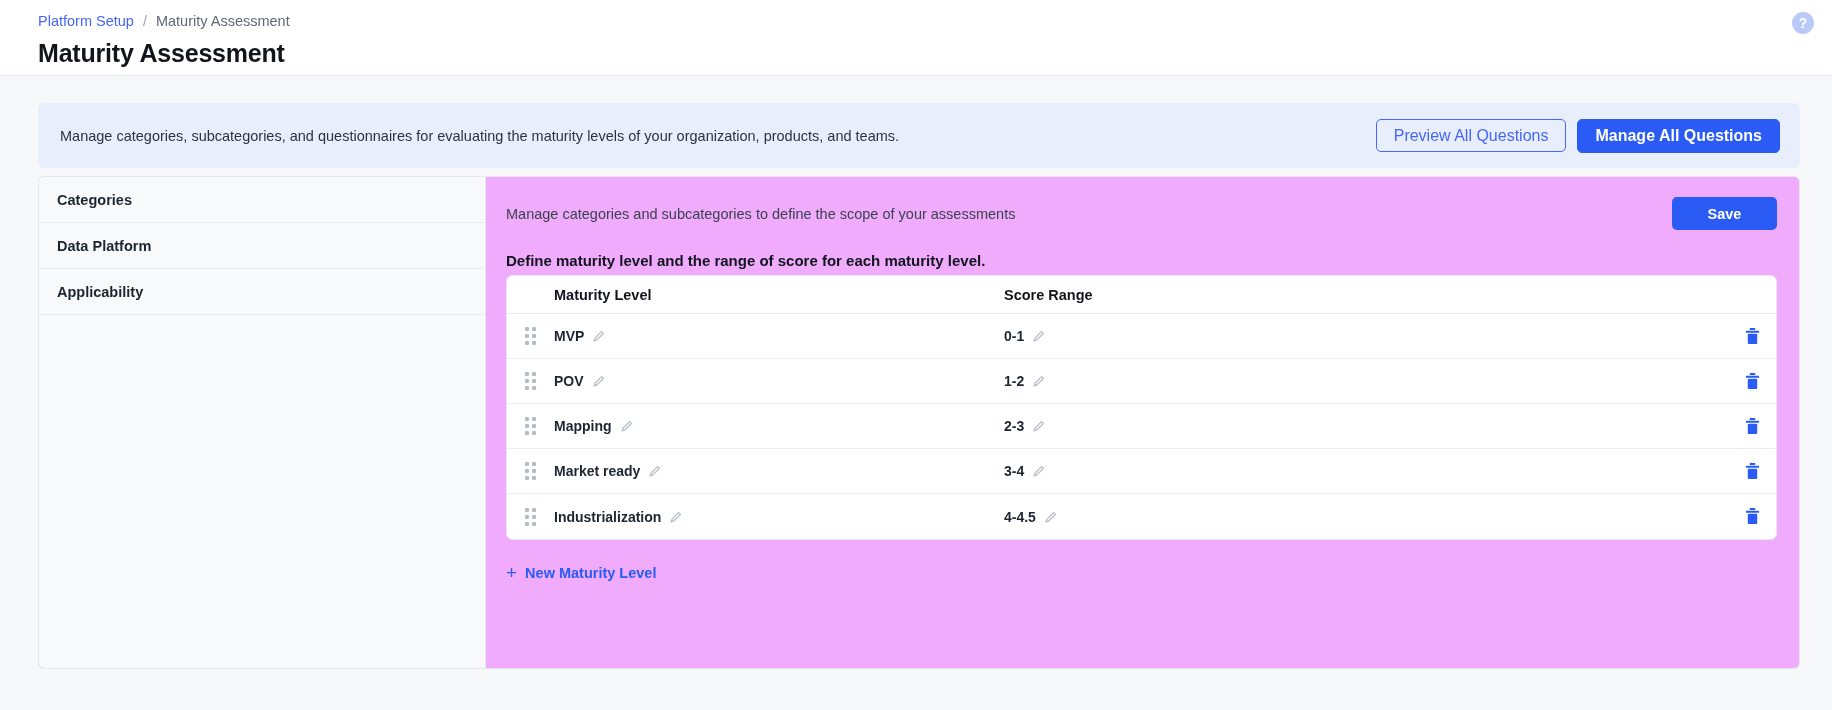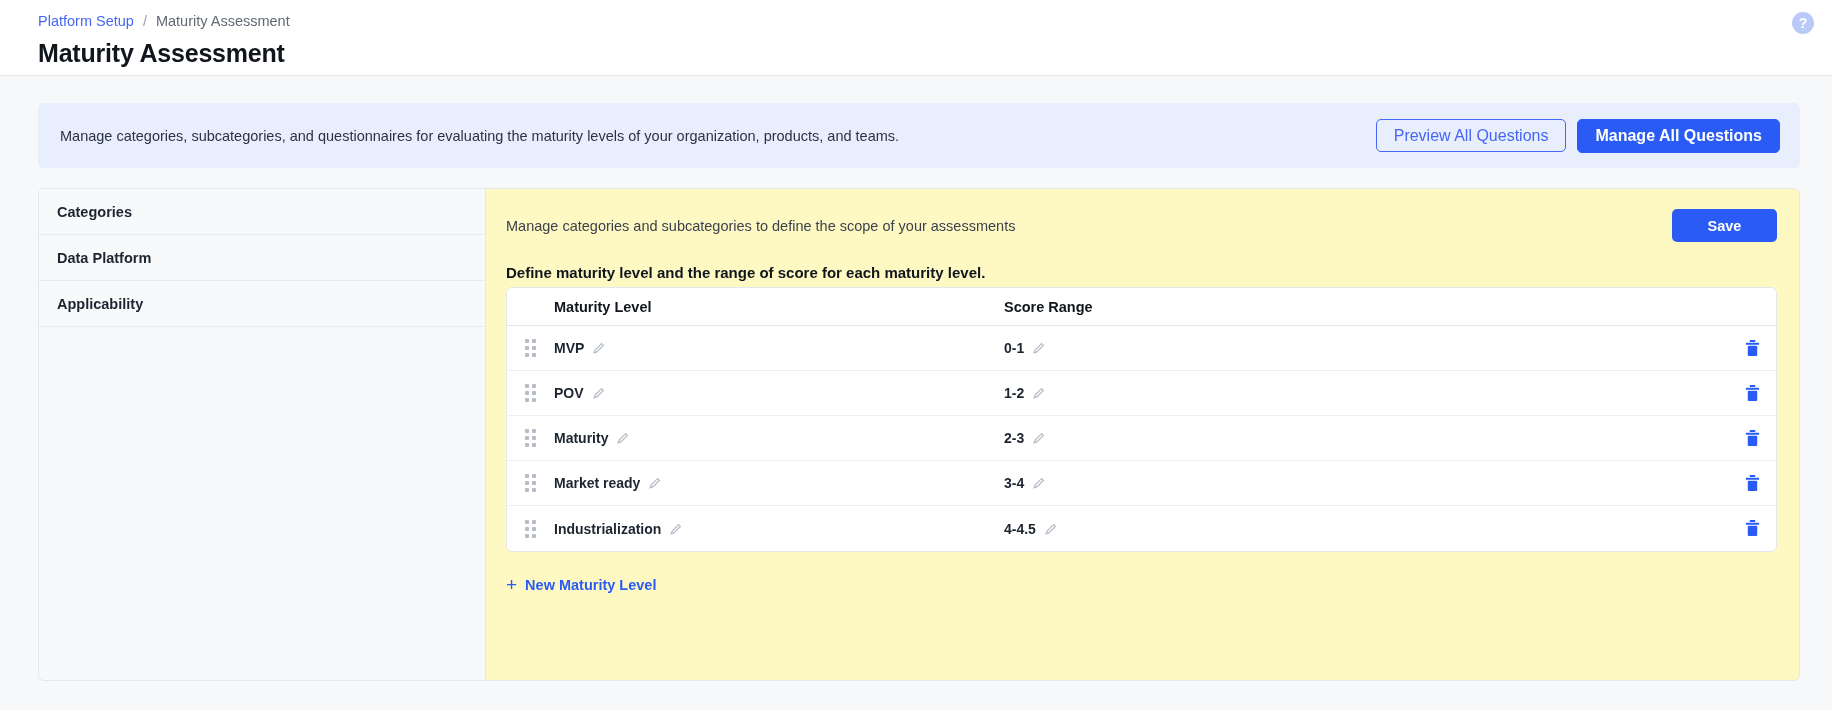--- a/index.html
+++ b/index.html
@@ -86,23 +86,23 @@
   .btn-primary {
     height: 34px; padding: 0 17px;
     background: #2a5bf5;
     color: #ffffff;
     border: 1px solid #2a5bf5;
   }
 
   
   .shell {
     position: absolute;
-    left: 38px; top: 188px;
+    left: 38px; top: 176px;
     width: 1762px; height: 493px;
-    background: #fef9c3;
+    background: #f0abfc;
     border: 1px solid #e4e7ec;
     border-radius: 6px;
     display: flex;
     overflow: hidden;
   }
 
   
   .sidebar {
     width: 447px;
     background: #f8f9fb;
@@ -324,21 +324,21 @@
             <span class="dots">
                 <i></i>
                 <i></i>
                 <i></i>
                 <i></i>
                 <i></i>
                 <i></i>
               </span>
           </div>
           <div class="c-level">
-            <span class="cell-text">Maturity</span>
+            <span class="cell-text">Mapping</span>
             <svg class="pencil" viewBox="0 0 16 16" fill="none" stroke="#b6bcc6" stroke-width="1.4" stroke-linecap="round">
                 <path d="M2.5 13.5l1-3L11 3l2 2-7.5 7.5-3 1z"></path>
               </svg>
           </div>
           <div class="c-score">
             <span class="cell-text">2-3</span>
             <svg class="pencil" viewBox="0 0 16 16" fill="none" stroke="#b6bcc6" stroke-width="1.4" stroke-linecap="round">
                 <path d="M2.5 13.5l1-3L11 3l2 2-7.5 7.5-3 1z"></path>
               </svg>
           </div>

